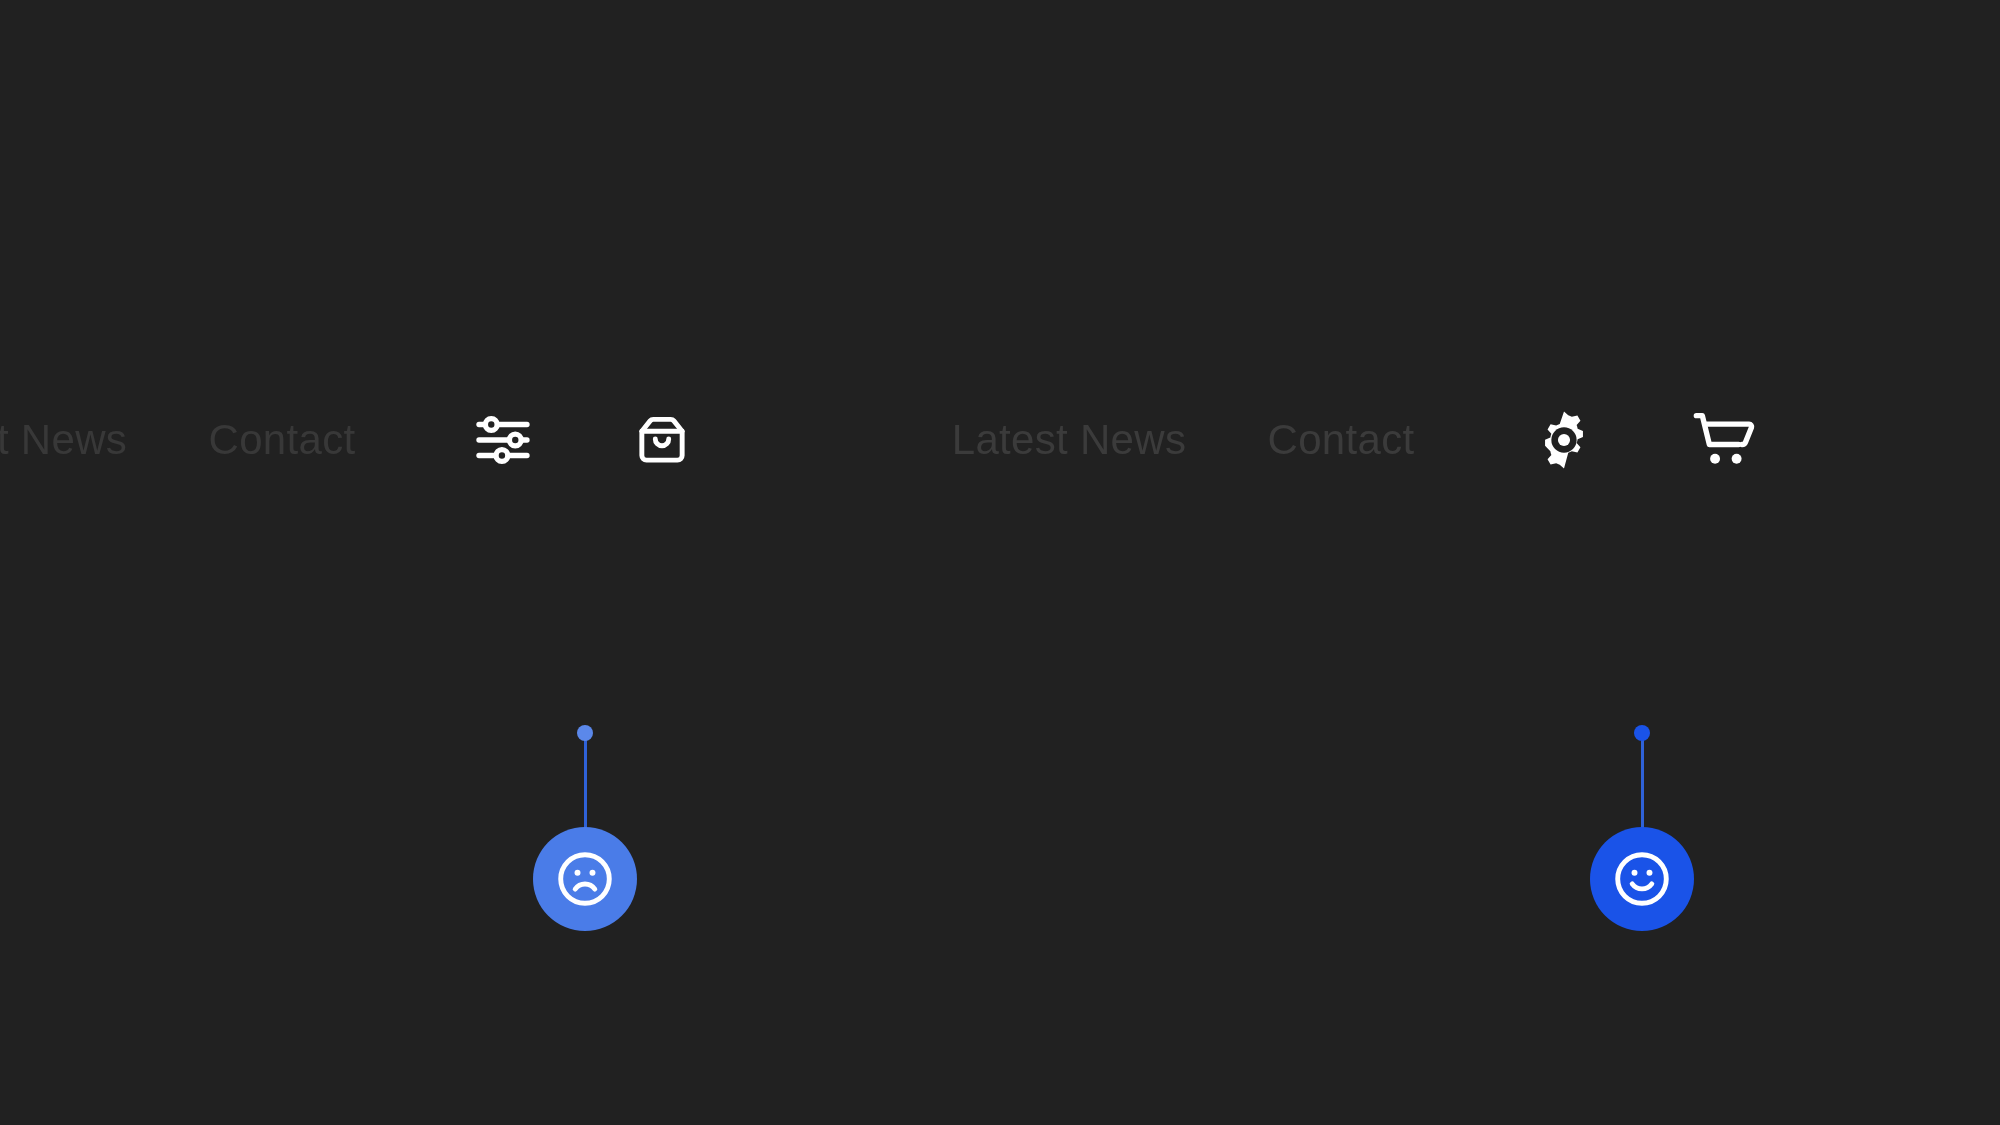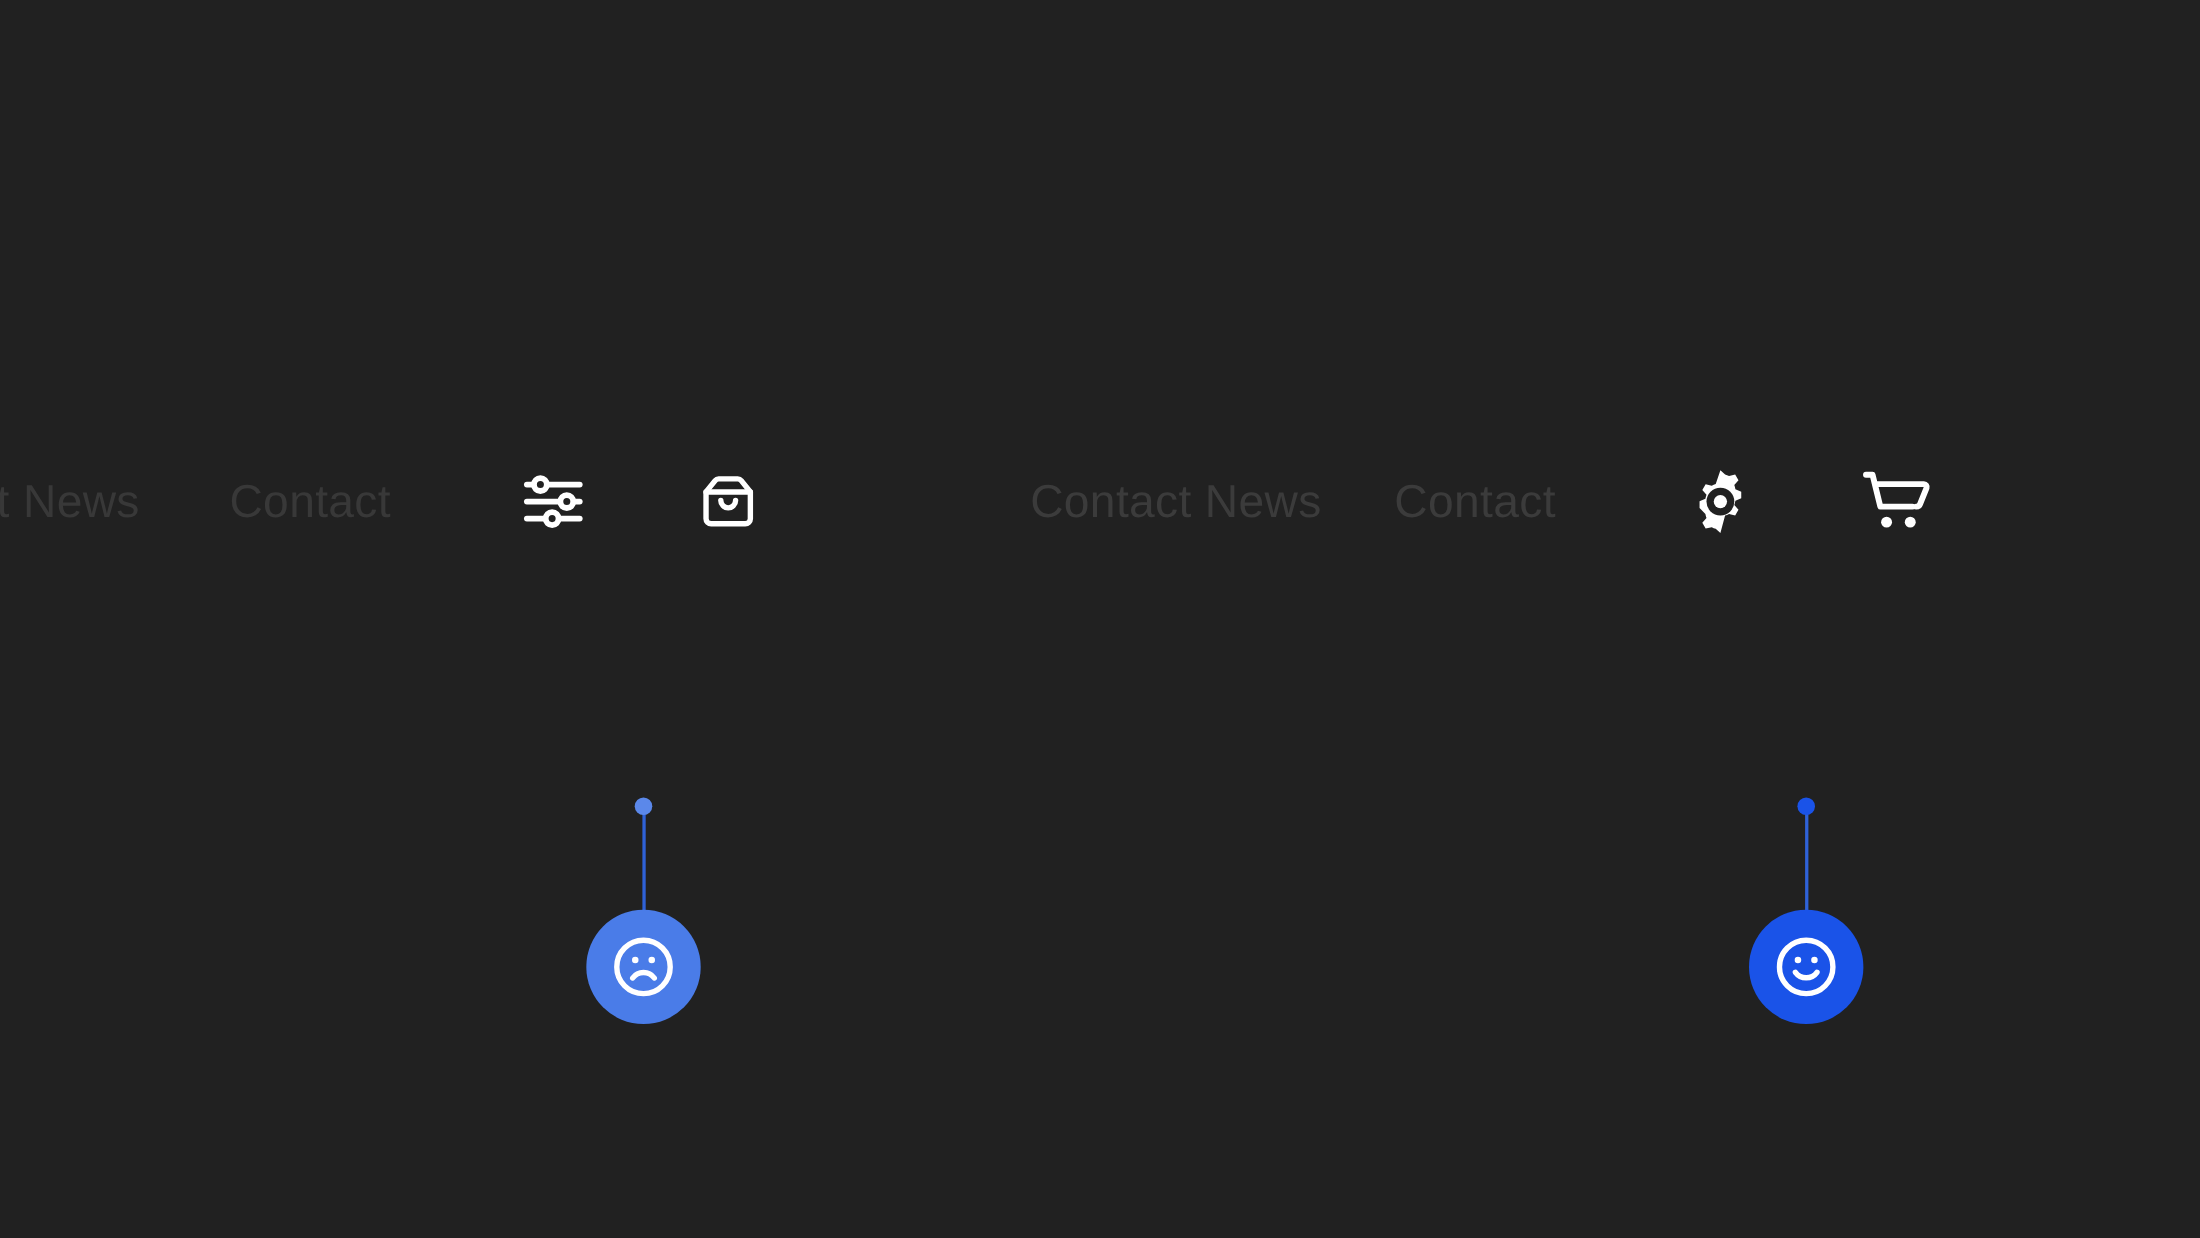--- a/index.html
+++ b/index.html
@@ -12,21 +12,21 @@
   }
   #stage {
     position:relative;
     width:2000px; height:1125px;
     background:#212121;
   }
 
   
   .nav-row {
     position:absolute;
-    left:0; top:356px;
+    left:0; top:340px;
     width:2000px; height:200px;padding-left:21px;
   }
   .nav-item {
     position:absolute;
     top:0;
     height:200px;
     display:flex;
     align-items:center;
     justify-content:center;
   }
@@ -108,21 +108,21 @@
       <span class="icon-btn">
         <svg width="62" height="62" viewBox="0 0 24 24" fill="none" stroke="#ffffff" stroke-width="1.9" stroke-linecap="round" stroke-linejoin="round">
           <path d="M4.2 8.6 L7.4 4.6 A1.6 1.6 0 0 1 8.7 4 h6.6 a1.6 1.6 0 0 1 1.3 0.6 L19.8 8.6 v9.4 a1.8 1.8 0 0 1 -1.8 1.8 H6 a1.8 1.8 0 0 1 -1.8 -1.8 Z"></path>
           <line x1="4.2" y1="8.6" x2="19.8" y2="8.6"></line>
           <path d="M9.4 11.6 a2.6 2.6 0 0 0 5.2 0"></path>
         </svg>
       </span>
     </div>
 
     <div class="nav-item" style="left:949px;width:240px;">
-      <span class="nav-link">Contact News</span>
+      <span class="nav-link">Latest News</span>
     </div>
 
     <div class="nav-item" style="left:1241px;width:200px;">
       <span class="nav-link">Contact</span>
     </div>
 
     <div class="nav-item" style="left:1528px;width:72px;">
       <span class="icon-btn">
         <svg width="66" height="66" viewBox="0 0 24 24" fill="#ffffff">
           <path d="M12 1.6 l1.55 1.42 a9 9 0 0 1 1.3 0.54 l2.03 -0.48 l1.1 1.9 l-1.38 1.56 a9 9 0 0 1 0.36 1.36 l1.93 0.82 v2.2 l-1.93 0.82 a9 9 0 0 1 -0.36 1.36 l1.38 1.56 l-1.1 1.9 l-2.03 -0.48 a9 9 0 0 1 -1.3 0.54 L12 22.4 l-1.55 -1.42 a9 9 0 0 1 -1.3 -0.54 l-2.03 0.48 l-1.1 -1.9 l1.38 -1.56 a9 9 0 0 1 -0.36 -1.36 L5.11 14.1 v-2.2 l1.93 -0.82 a9 9 0 0 1 0.36 -1.36 L6.02 8.16 l1.1 -1.9 l2.03 0.48 a9 9 0 0 1 1.3 -0.54 Z"></path>

